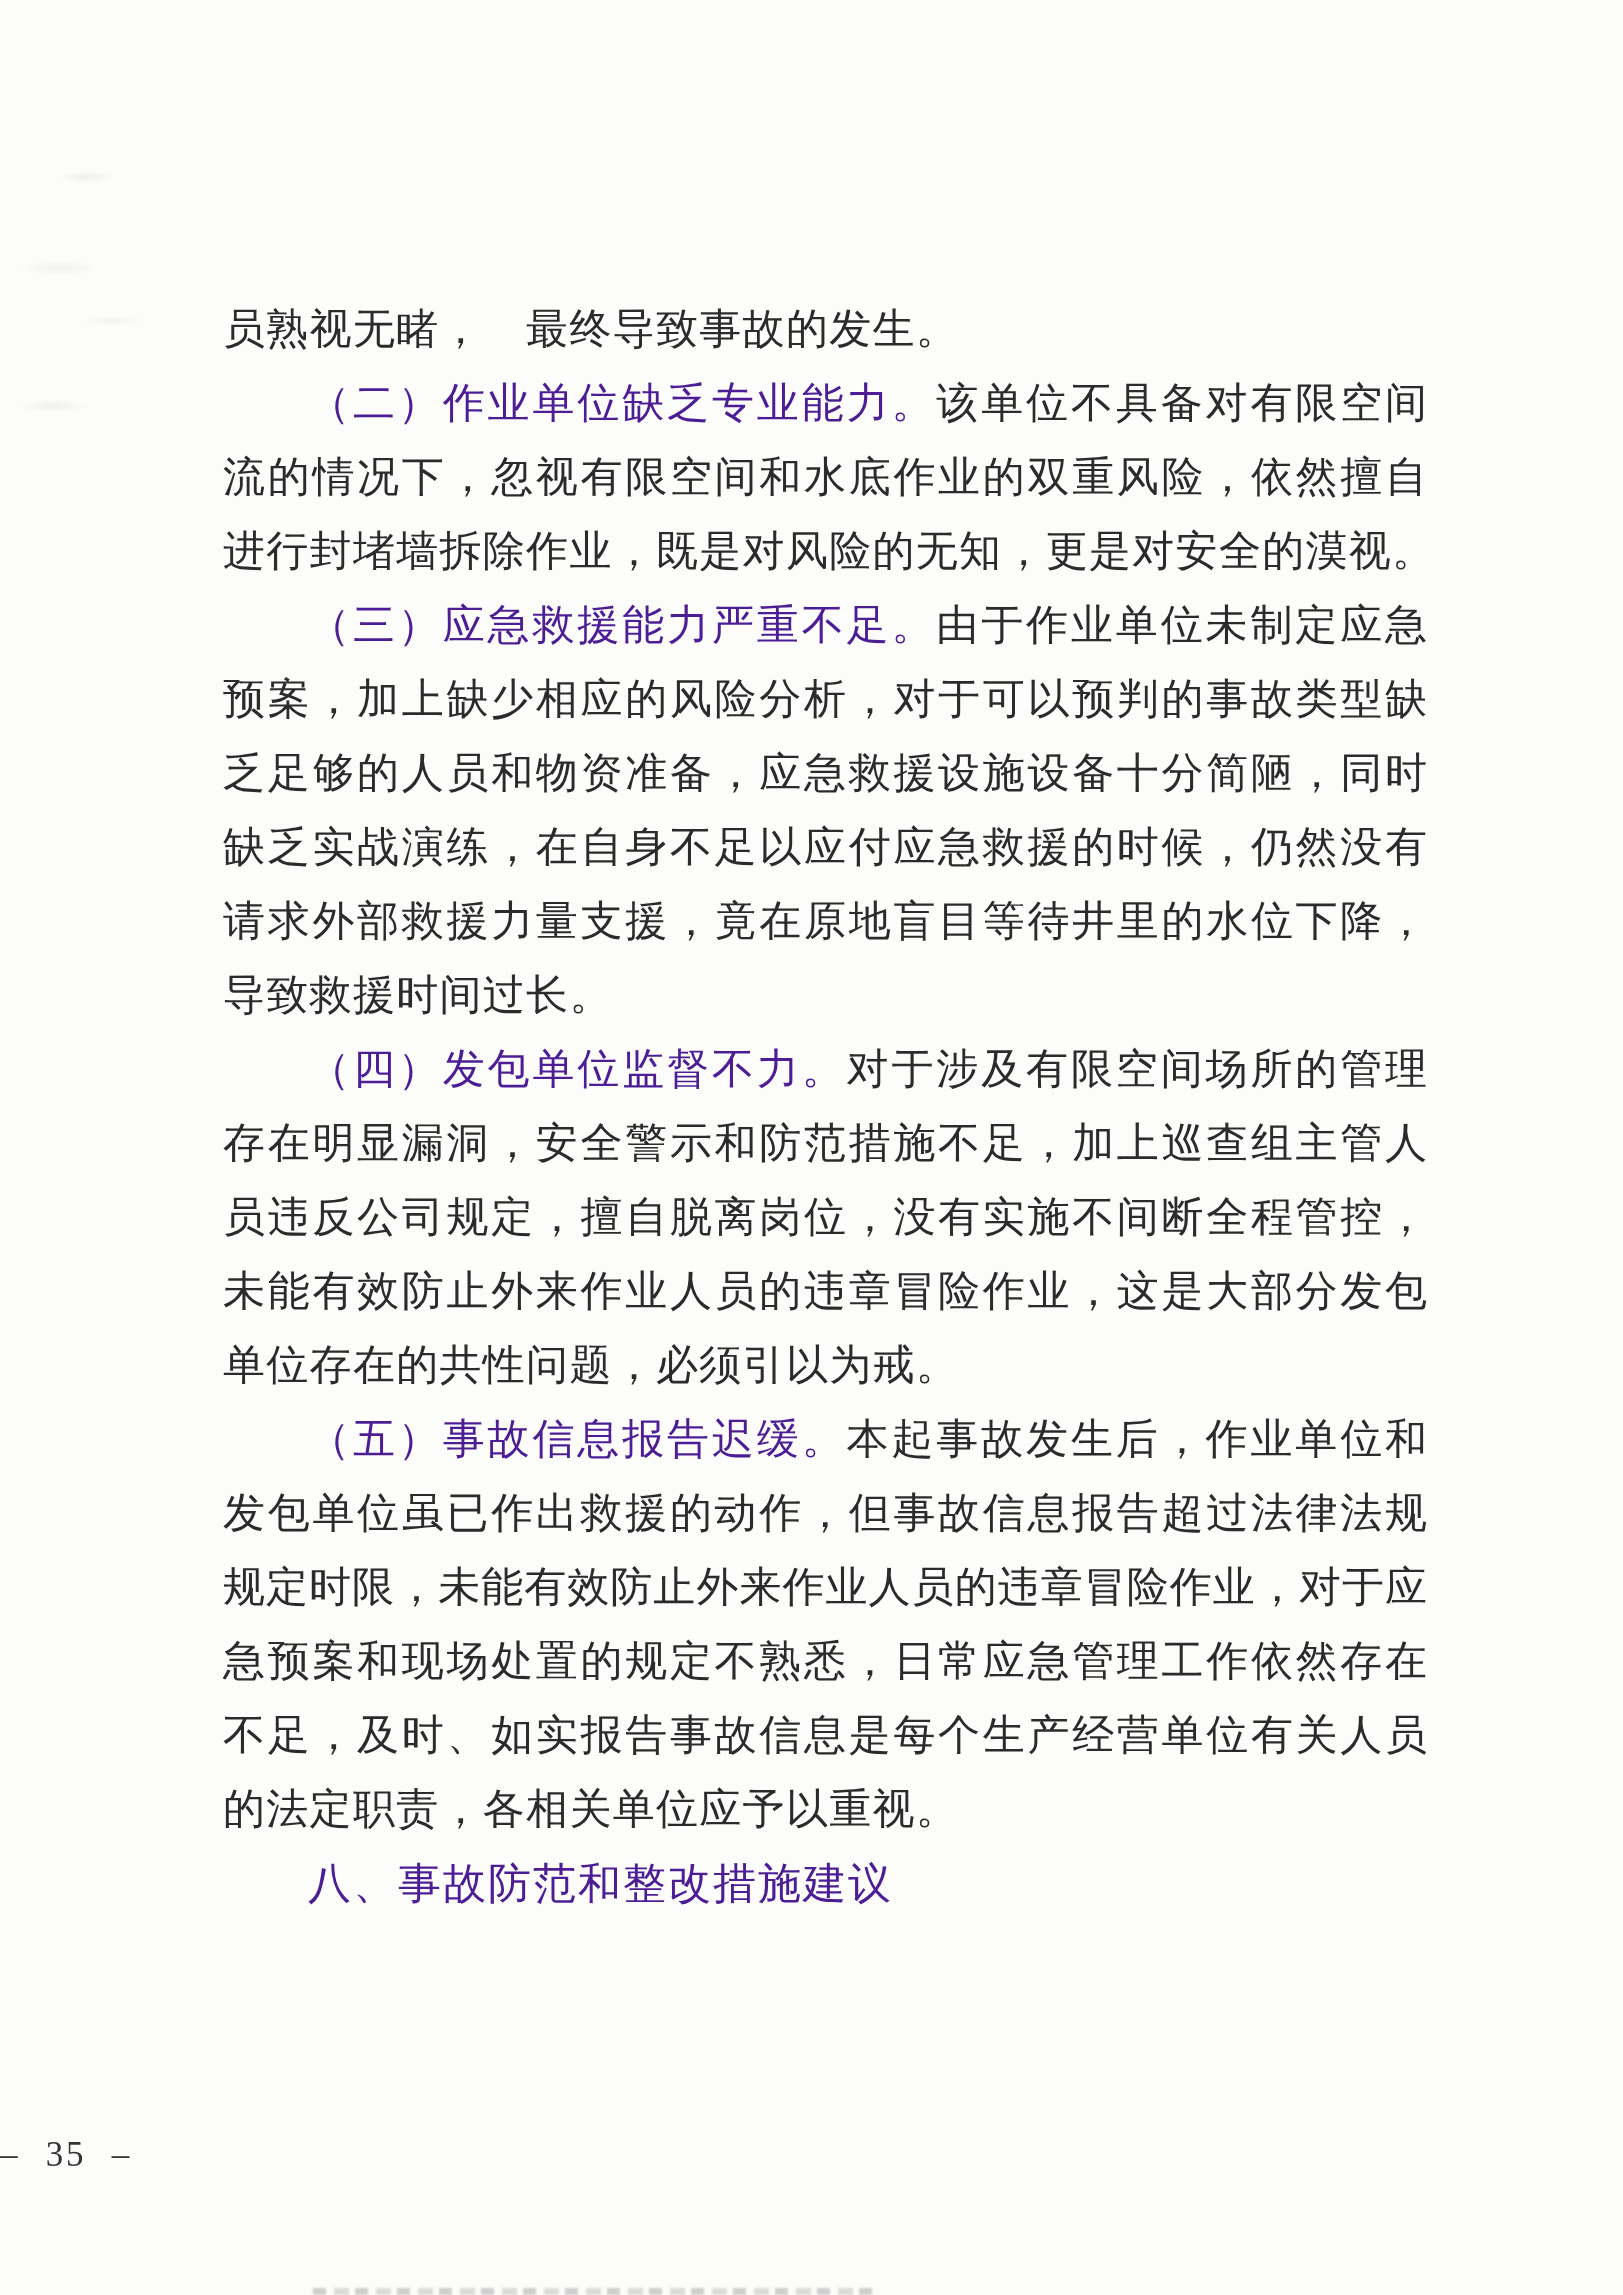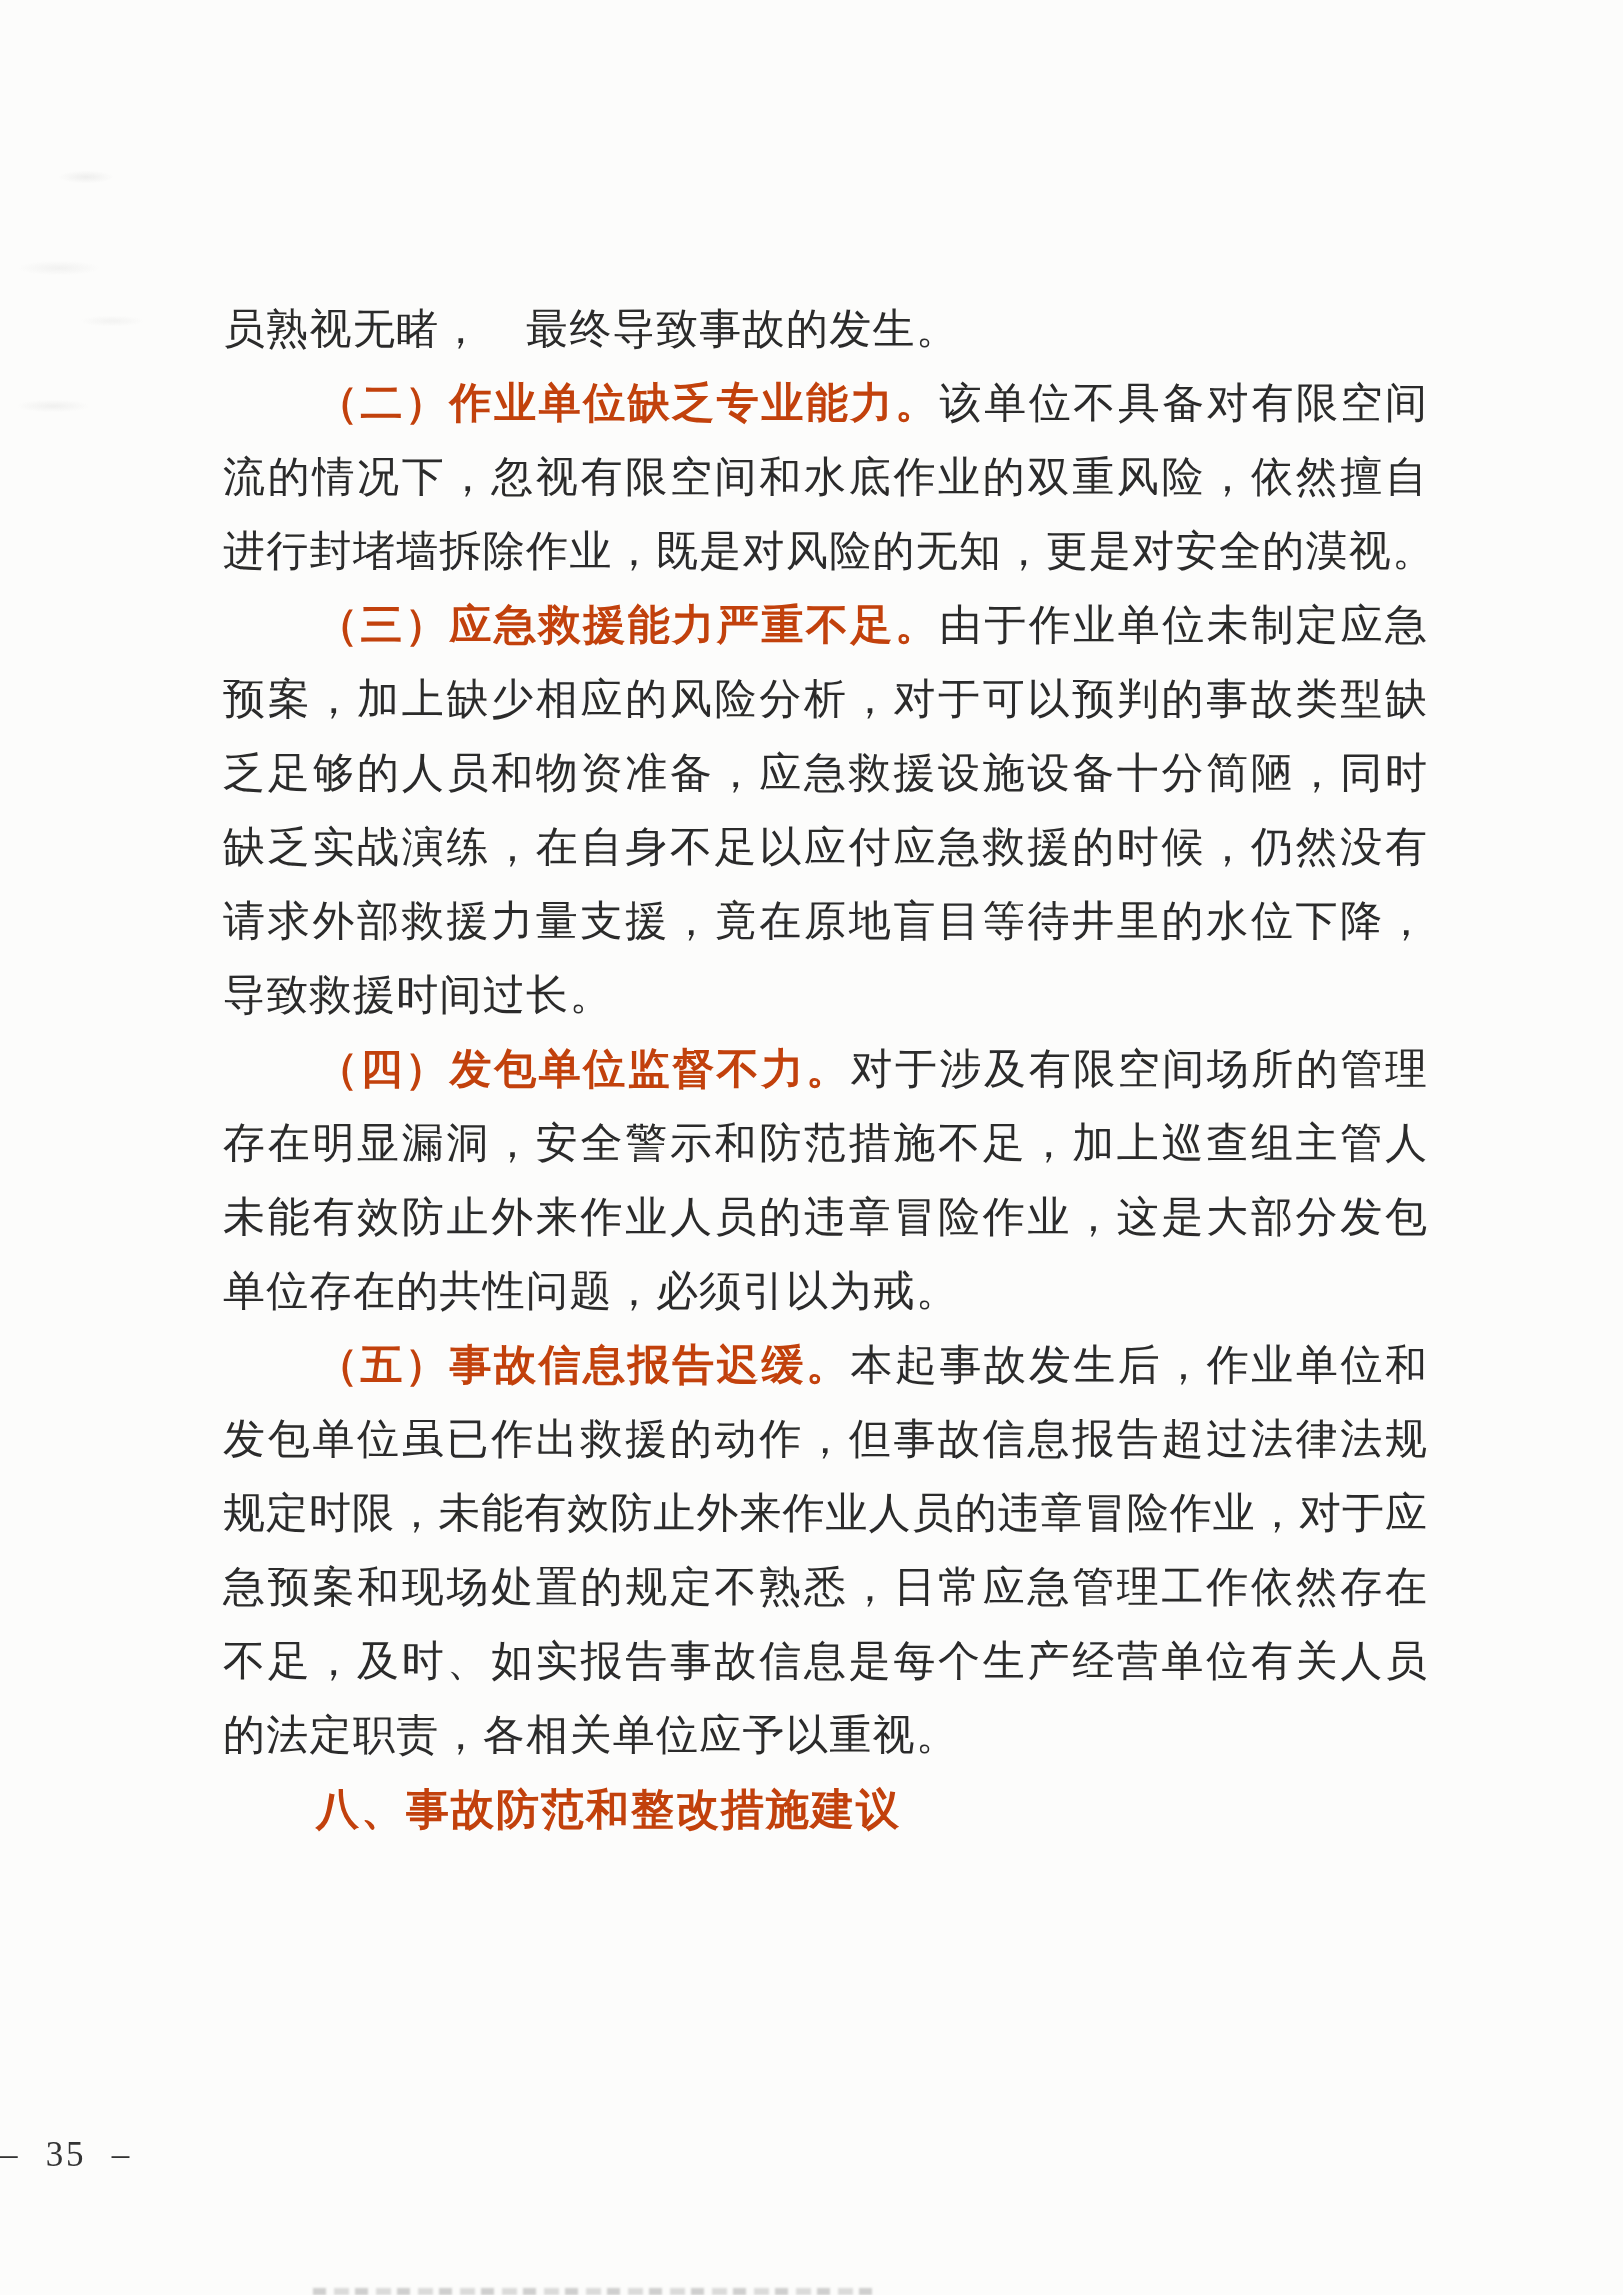--- a/index.html
+++ b/index.html
@@ -32,21 +32,21 @@
     font-size: 42px; letter-spacing: 1.3px;
     color: #2b2b2b;
     white-space: nowrap;
   }
   .line.justify {
     letter-spacing: 0;
     text-align: justify;
     text-align-last: justify;
   }
   .line.indent { padding-left: 85px; }
-  .line .bold { font-weight: 700; color: #c2410c; margin-left: 8px; }
+  .line .bold { font-weight: 400; color: #4c1d95; }
   .line.heading {
     font-family: "Liberation Sans", "DejaVu Sans", sans-serif;
     font-weight: 700; color: #161616; font-size: 43px; letter-spacing: 2px;
   }
 
   .page-number {
     position: absolute; left: 0; right: 0; top: 2135px;
     text-align: left;
     font-size: 35px; color: #333;
     letter-spacing: 2.6px; word-spacing: 14.4px;
@@ -75,20 +75,21 @@
       <div class="line justify"><span class="seg">流的情况下，忽视有限空间和水底作业的双重风险，依然擅自</span></div>
       <div class="line"><span class="seg">进行封堵墙拆除作业，既是对风险的无知，更是对安全的漠视。</span></div>
       <div class="line justify indent"><span class="bold">（三）应急救援能力严重不足。</span><span class="seg">由于作业单位未制定应急</span></div>
       <div class="line justify"><span class="seg">预案，加上缺少相应的风险分析，对于可以预判的事故类型缺</span></div>
       <div class="line justify"><span class="seg">乏足够的人员和物资准备，应急救援设施设备十分简陋，同时</span></div>
       <div class="line justify"><span class="seg">缺乏实战演练，在自身不足以应付应急救援的时候，仍然没有</span></div>
       <div class="line justify"><span class="seg">请求外部救援力量支援，竟在原地盲目等待井里的水位下降，</span></div>
       <div class="line"><span class="seg">导致救援时间过长。</span></div>
       <div class="line justify indent"><span class="bold">（四）发包单位监督不力。</span><span class="seg">对于涉及有限空间场所的管理</span></div>
       <div class="line justify"><span class="seg">存在明显漏洞，安全警示和防范措施不足，加上巡查组主管人</span></div>
+      <div class="line justify"><span class="seg">员违反公司规定，擅自脱离岗位，没有实施不间断全程管控，</span></div>
       <div class="line justify"><span class="seg">未能有效防止外来作业人员的违章冒险作业，这是大部分发包</span></div>
       <div class="line"><span class="seg">单位存在的共性问题，必须引以为戒。</span></div>
       <div class="line justify indent"><span class="bold">（五）事故信息报告迟缓。</span><span class="seg">本起事故发生后，作业单位和</span></div>
       <div class="line justify"><span class="seg">发包单位虽已作出救援的动作，但事故信息报告超过法律法规</span></div>
       <div class="line justify"><span class="seg">规定时限，未能有效防止外来作业人员的违章冒险作业，对于应</span></div>
       <div class="line justify"><span class="seg">急预案和现场处置的规定不熟悉，日常应急管理工作依然存在</span></div>
       <div class="line justify"><span class="seg">不足，及时、如实报告事故信息是每个生产经营单位有关人员</span></div>
       <div class="line"><span class="seg">的法定职责，各相关单位应予以重视。</span></div>
       <div class="line indent heading"><span class="bold">八、事故防范和整改措施建议</span></div>
     </div>

